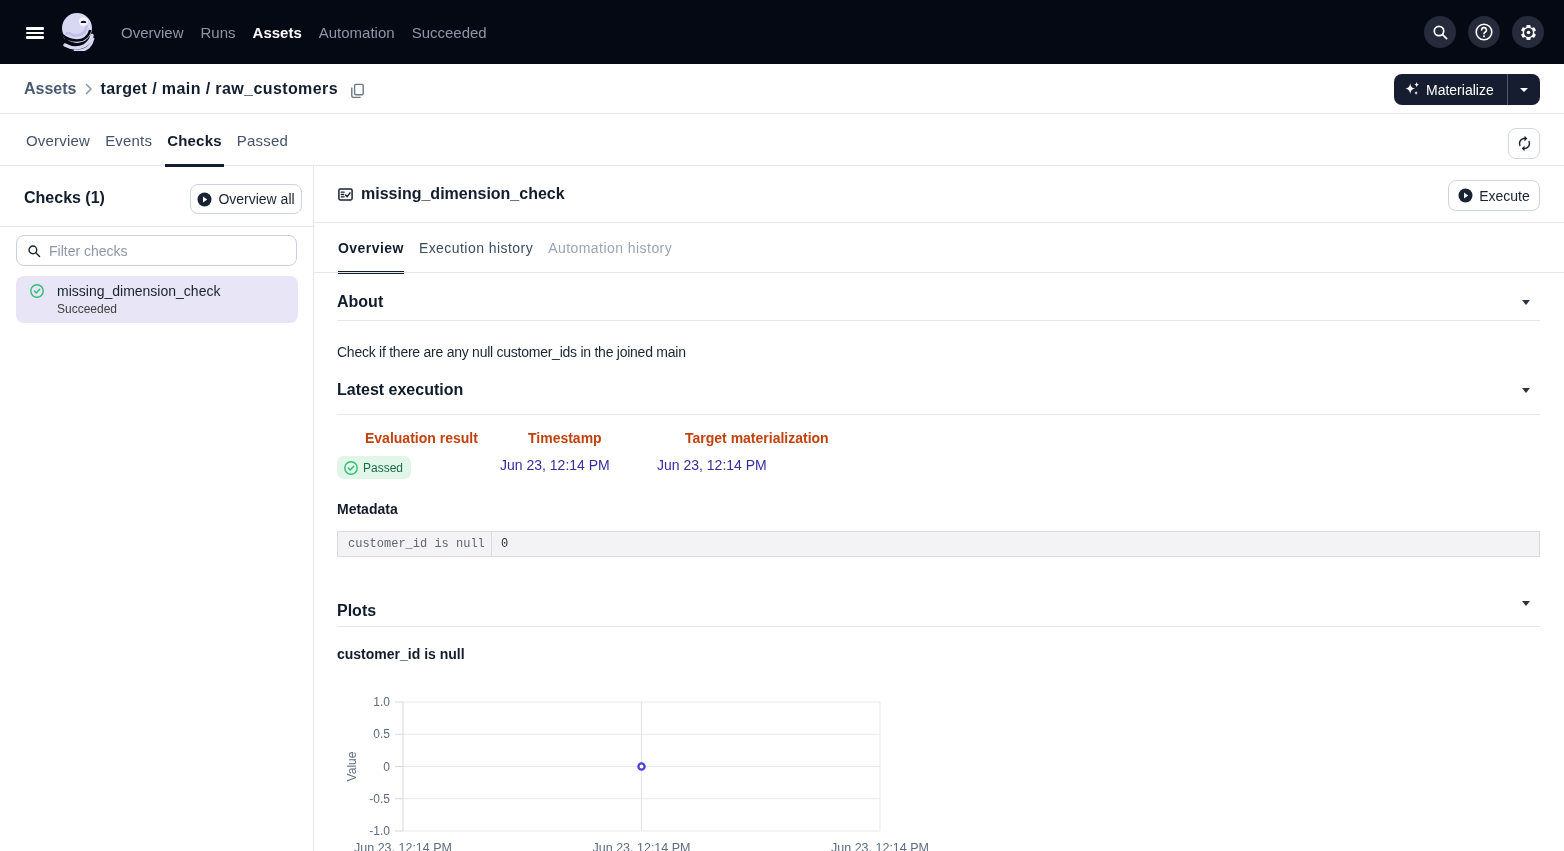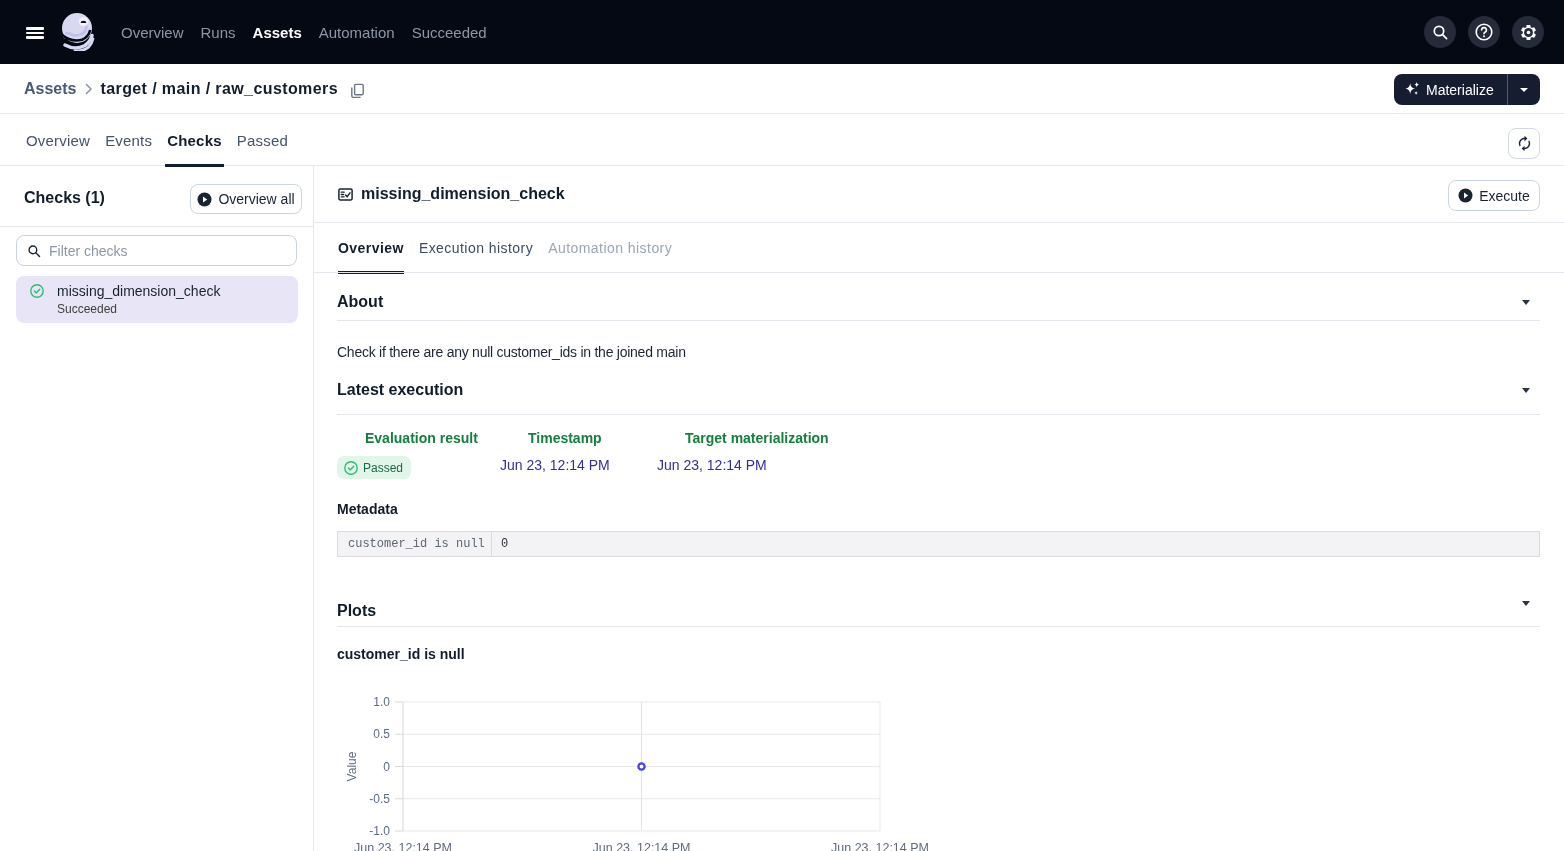--- a/index.html
+++ b/index.html
@@ -41,21 +41,21 @@
   border-radius:8px; display:flex; align-items:center; padding-left:10px; }
 #search span { color:#8d97a7; font-size:14px; margin-left:8px; }
 #checkitem { position:absolute; left:16px; top:110px; width:282px; height:47px; background:#e8e5f6; border-radius:8px; }
 #mainpanel { position:absolute; top:166px; left:314px; width:1250px; height:685px; }
 #mtabs { position:absolute; left:24px; top:57px; height:50px; display:flex; gap:15px; font-size:14px; letter-spacing:0.45px; }
 #mtabs div { display:flex; align-items:center; position:relative; }
 .sechead { position:absolute; font-size:16px; font-weight:700; color:#101b2b; }
 .hr { position:absolute; left:337px; width:1203px; height:1px; background:#e4e7ec; }
 .caret { position:absolute; left:1522px; width:0; height:0; border-left:4.5px solid transparent;
   border-right:4.5px solid transparent; border-top:5px solid #2a3342; }
-.colh { position:absolute; top:430px; font-size:14px; font-weight:700; color:#15803d;padding-left:28px; }
+.colh { position:absolute; top:430px; font-size:14px; font-weight:700; color:#c2410c;padding-left:28px; }
 .link { position:absolute; top:457px; font-size:14px; color:#332e9e; }
 #badge { position:absolute; left:337px; top:456px; height:23px; background:#e2f5e9; border-radius:7px;
   display:flex; align-items:center; padding:0 8px 0 7px; }
 #badge span { font-size:12px; color:#1a6a4a; margin-left:5px; }
 #mtable { position:absolute; left:337px; top:531px; width:1203px; height:26px; background:#f3f3f5;
   border:1px solid #d9d9de; display:flex; font-family:"Liberation Mono", monospace; font-size:12px; }
 #mtable .c1 { width:154px; border-right:1px solid #d9d9de; display:flex; align-items:center;
   padding-left:10px; color:#5e6671; }
 #mtable .c2 { display:flex; align-items:center; padding-left:9px; color:#2a3038; }
 </style>

